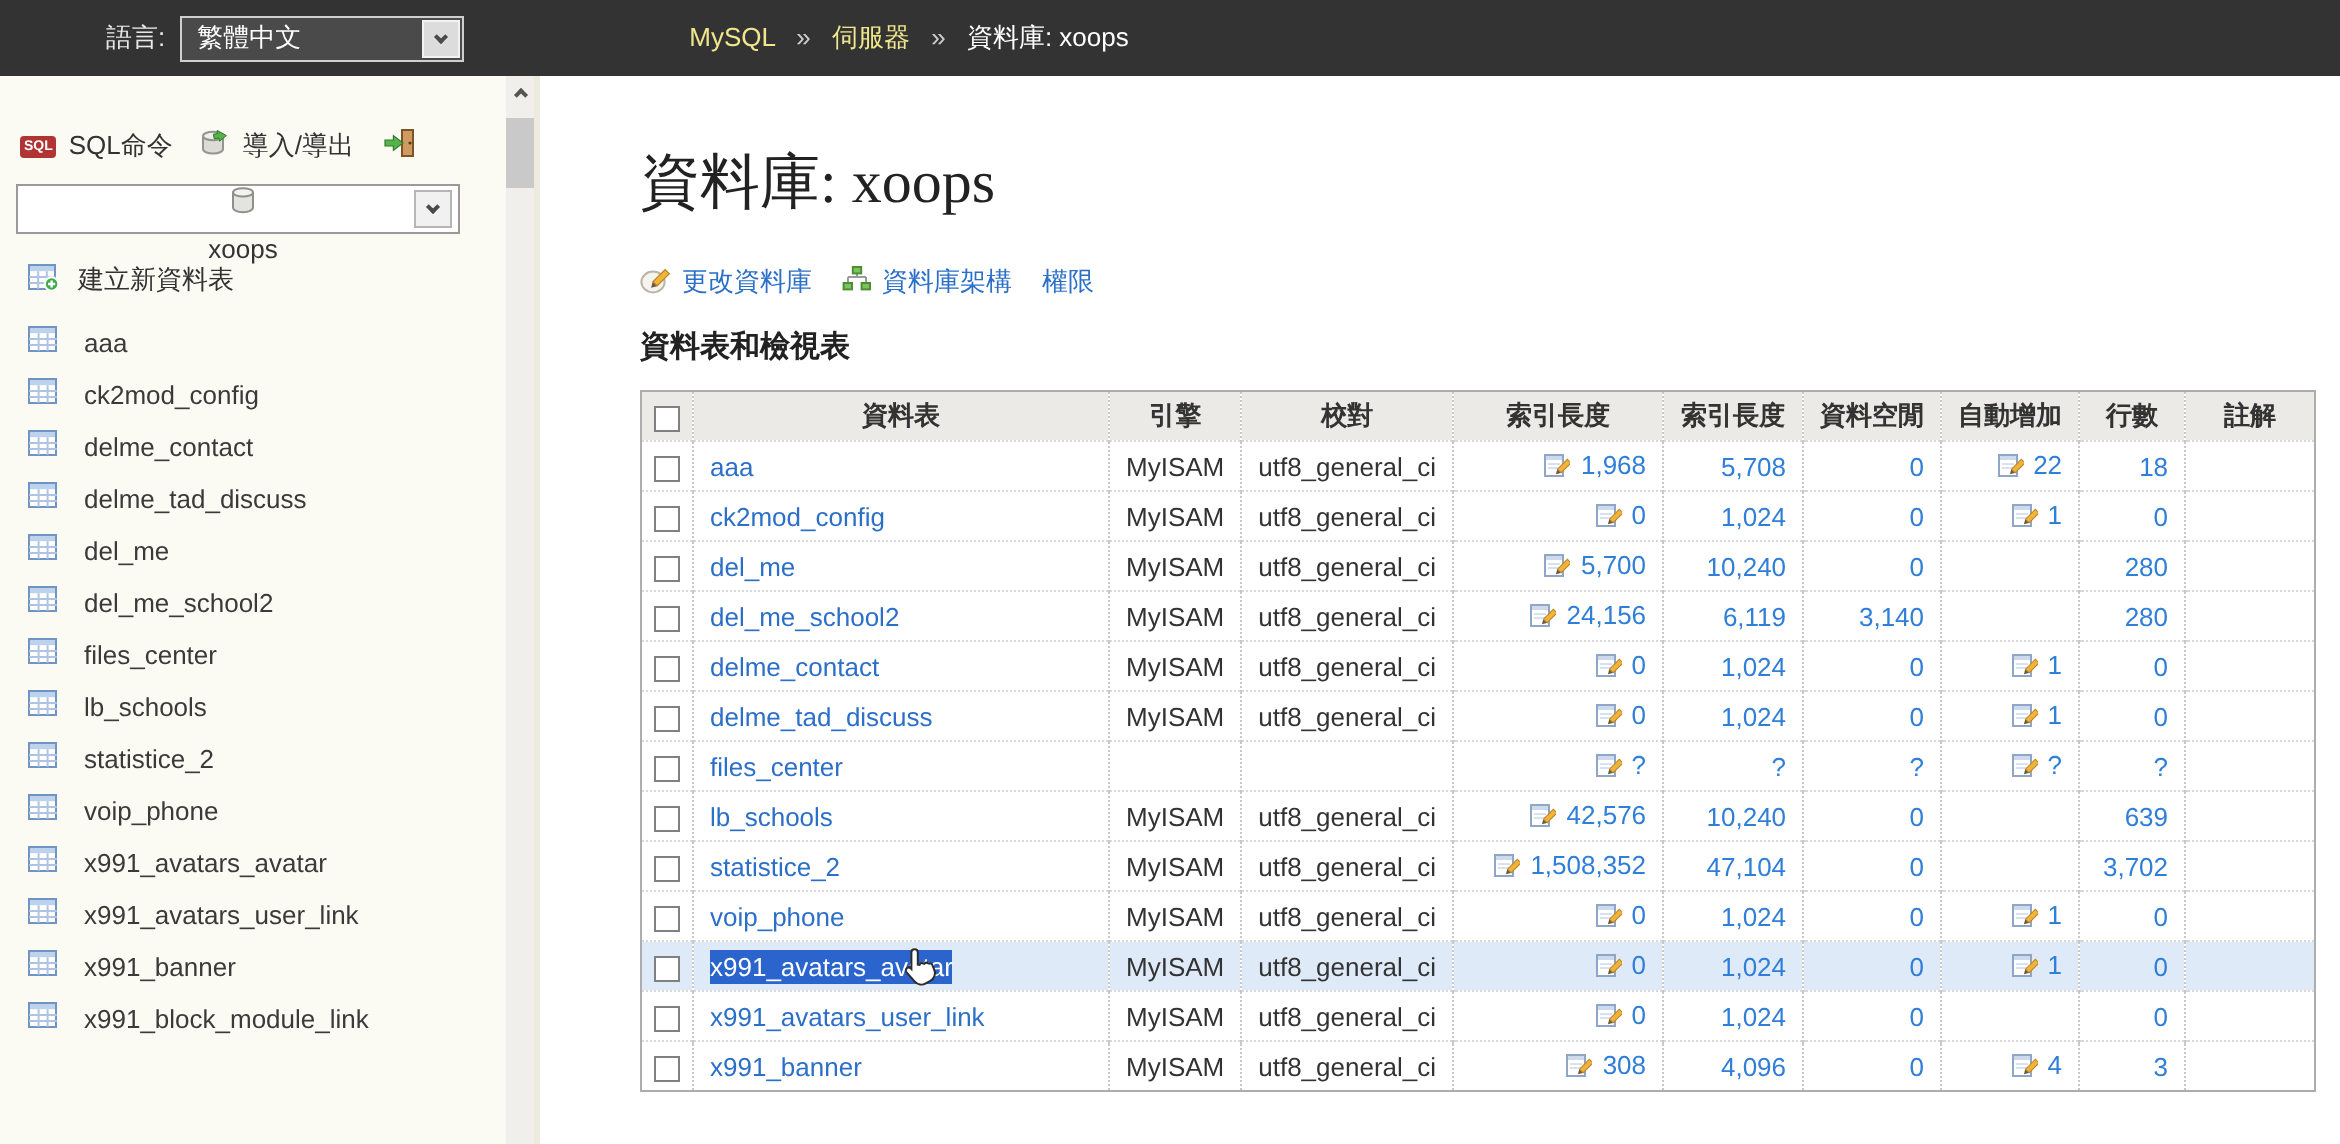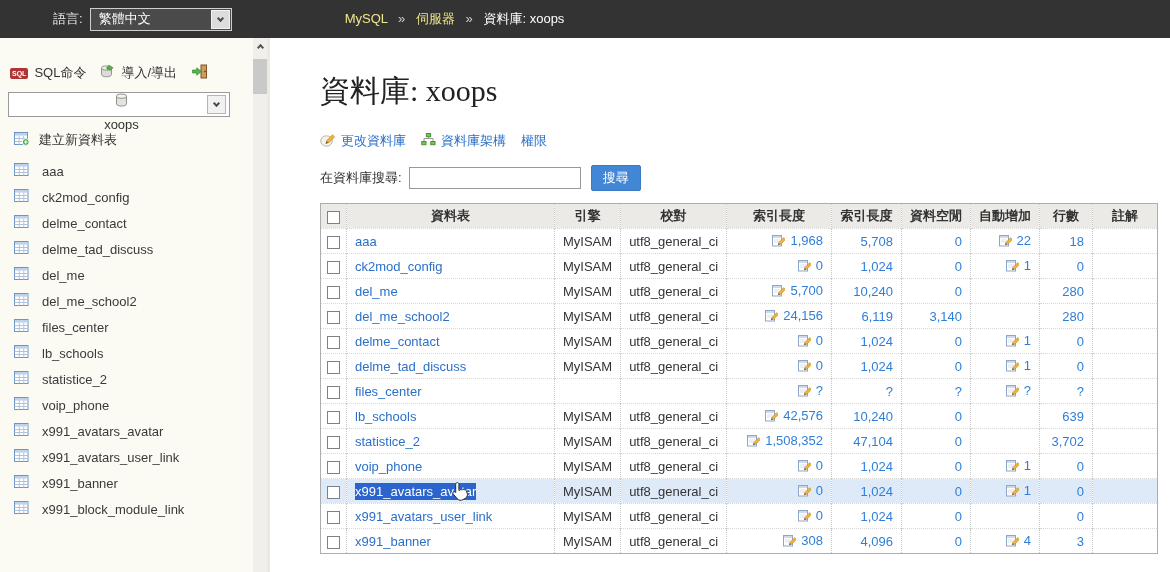--- a/index.html
+++ b/index.html
@@ -334,25 +334,21 @@
             <rect x="5.4" y="0.5" width="4.2" height="3.2" fill="#7cc25e" stroke="#4e8f33"></rect>
             <rect x="0.8" y="8.5" width="4.2" height="3.2" fill="#7cc25e" stroke="#4e8f33"></rect>
             <rect x="9.8" y="8.5" width="4.2" height="3.2" fill="#7cc25e" stroke="#4e8f33"></rect>
           </svg></span>
         <span>資料庫架構</span>
       </a>
       <a>
         <span>權限</span>
       </a>
     </div>
-  <div class="search-row">
-    <label>在資料庫搜尋:</label>
-    <input value="" style="">
-    <button>搜尋</button>
-  </div>
+  <h3>資料表和檢視表</h3>
 
   <table>
     <colgroup>
       <col style="width:26px">
         <col style="width:208px">
         <col style="width:53px">
         <col style="width:97px">
       <col style="width:105px">
         <col style="width:70px">
         <col style="width:68px">

